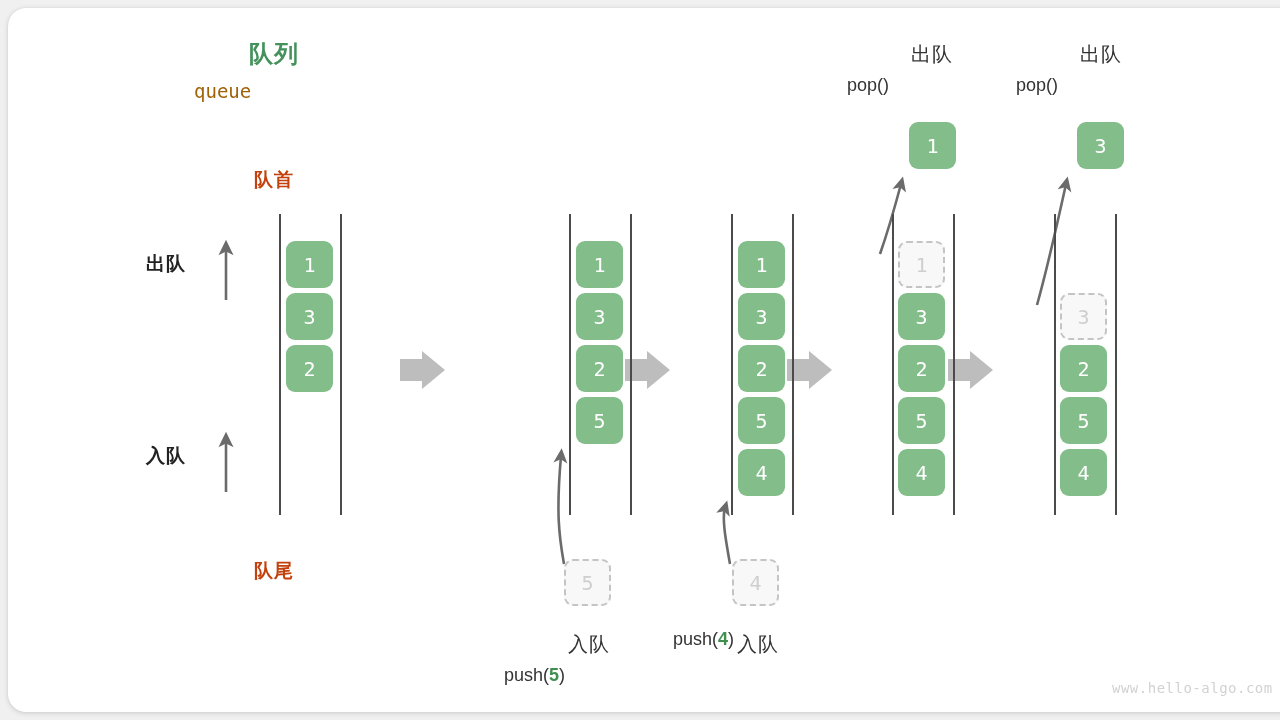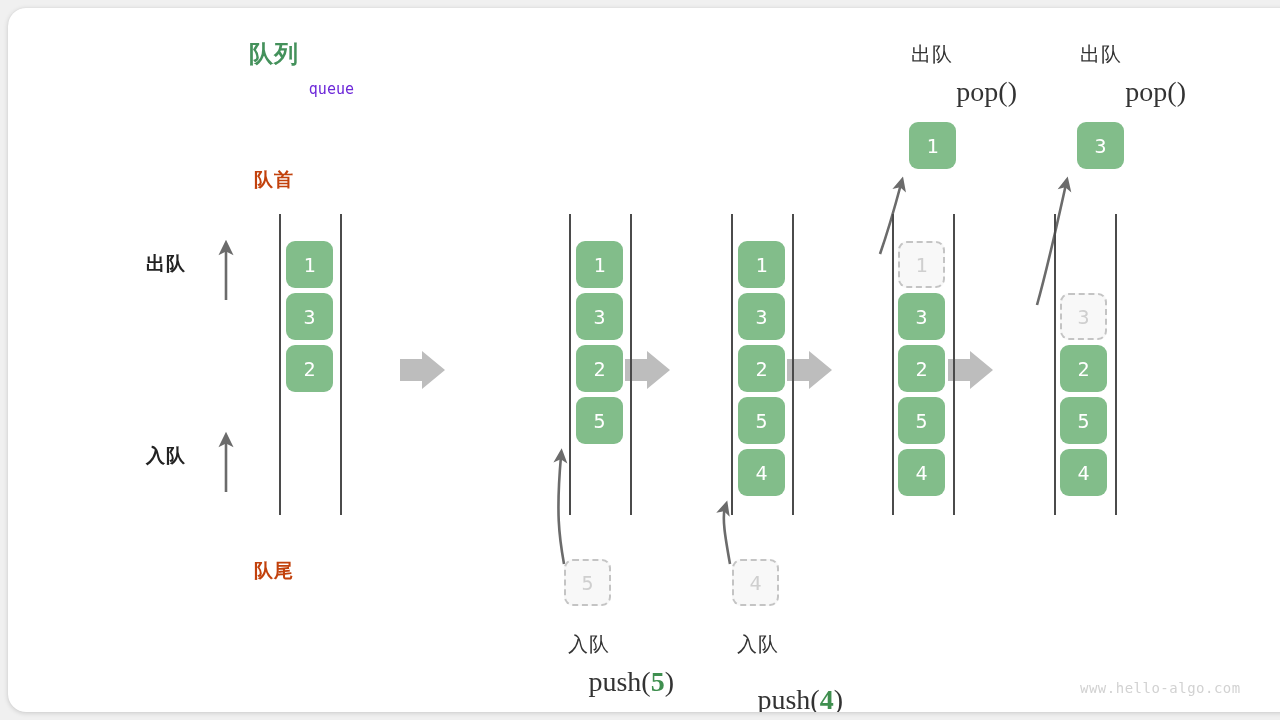--- a/index.html
+++ b/index.html
@@ -45,23 +45,23 @@
   .title-cn {
     font-size: 24px;
     font-weight: bold;
     color: #44915b;
     text-align: center;
     line-height: 1;
     letter-spacing: 1px;
   }
   .title-en {
     font-family: "DejaVu Sans Mono", "Liberation Mono", monospace;
-    font-size: 15px;
-    color: #6d28d9;
-    text-align: right;
+    font-size: 19px;
+    color: #a16207;
+    text-align: left;
     line-height: 1;
   }
   .head-label {
     font-size: 19px;
     font-weight: bold;
     color: #c2410c;
     text-align: center;
     line-height: 1;
     letter-spacing: 1px;
   }
@@ -74,24 +74,24 @@
     letter-spacing: 1px;
   }
   .op-cn {
     font-size: 20px;
     color: #333333;
     text-align: center;
     line-height: 1.45;
     letter-spacing: 1px;
   }
   .op-code {
-    font-family: Liberation Serif, serif;
-    font-size: 28px;
+    font-family: Liberation Sans, sans-serif;
+    font-size: 18px;
     color: #333333;
-    text-align: right;
+    text-align: left;
     line-height: 1.45;
     white-space: pre;
   }
   .op-code .arg {
     color: #3f8f4f;
     font-weight: bold;
   }
 
   
   .rail {
@@ -220,21 +220,21 @@
 
       <div class="box" style="left:697px; top:233px;">1</div>
       <div class="box" style="left:697px; top:285px;">3</div>
       <div class="box" style="left:697px; top:337px;">2</div>
       <div class="box" style="left:697px; top:389px;">5</div>
       <div class="box" style="left:697px; top:441px;">4</div>
 
       <div class="box ghost" style="left:691px; top:551px;">4</div>
 
       <div class="abs op-cn" style="left:632px; top:622px; width:170px;">入队</div>
-      <div class="abs op-code" style="left:632px; top:672px; width:170px;"><span>push(</span><span class="arg">4</span><span>)</span></div>
+      <div class="abs op-code" style="left:632px; top:618px; width:170px;"><span>push(</span><span class="arg">4</span><span>)</span></div>
     </div>
 
     <div class="abs">
       <div class="abs op-cn" style="left:806px; top:32px; width:170px;">出队</div>
       <div class="abs op-code" style="left:806px; top:64px; width:170px;"><span>pop(</span><span class="arg"></span><span>)</span></div>
 
       <div class="box" style="left:868px; top:114px;">1</div>
 
       <div class="rail" style="left:851px; top:206px; height:301px;"></div>
       <div class="rail" style="left:912px; top:206px; height:301px;"></div>
@@ -254,16 +254,16 @@
 
       <div class="rail" style="left:1013px; top:206px; height:301px;"></div>
       <div class="rail" style="left:1074px; top:206px; height:301px;"></div>
 
       <div class="box ghost" style="left:1019px; top:285px;">3</div>
       <div class="box" style="left:1019px; top:337px;">2</div>
       <div class="box" style="left:1019px; top:389px;">5</div>
       <div class="box" style="left:1019px; top:441px;">4</div>
     </div>
 
-    <div class="watermark" style="left:1072px; top:672px;">www.hello-algo.com</div>
+    <div class="watermark" style="left:1104px; top:672px;">www.hello-algo.com</div>
 
   </div>
 </div>
 
 </body></html>

